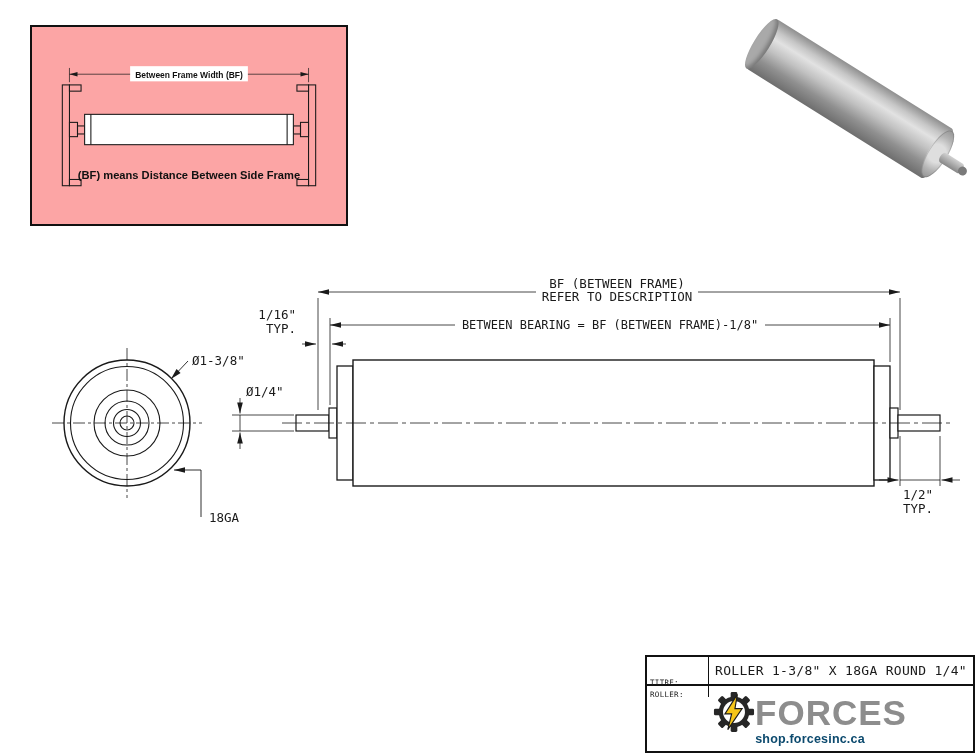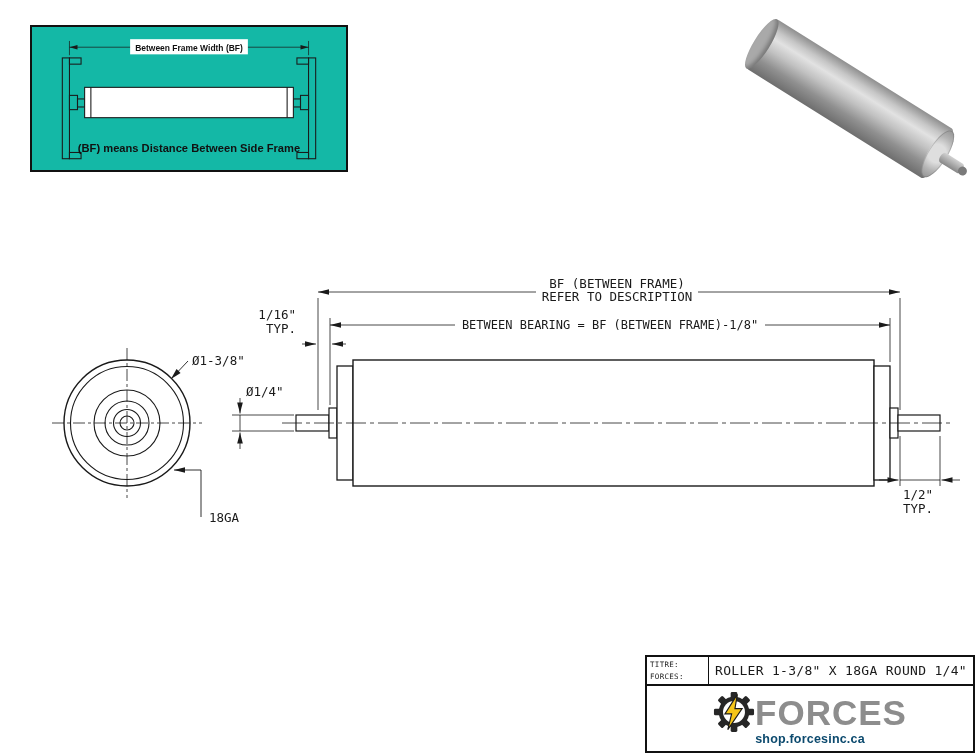--- a/index.html
+++ b/index.html
@@ -1,20 +1,20 @@
 <!DOCTYPE html>
 <html><head>
 <meta charset="utf-8">
 <style>
   *{margin:0;padding:0;box-sizing:border-box}
   html,body{width:977px;height:755px;background:#fff;font-family:"Liberation Sans",sans-serif;color:#1a1a1a}
   .sheet{position:relative;width:977px;height:755px;background:#fff;overflow:hidden}
 
   
-  .inset{position:absolute;left:30px;top:25px;width:318px;height:147px;border:2px solid #111;background:#14b8a6}
+  .inset{position:absolute;left:30px;top:25px;width:318px;height:201px;border:2px solid #111;background:#fca5a5}
   .inset svg{display:block;width:100%;height:100%}
 
   
   .main-svg{position:absolute;left:0;top:0}
   .cad{font-family:"DejaVu Sans Mono",monospace;fill:#1a1a1a}
   .lbl{font-family:"Liberation Sans",sans-serif;fill:#111;font-weight:bold}
 
   
   .r3d-wrap{position:absolute;left:741px;top:70px;width:218px;height:58px;transform:rotate(32deg)}
   .r3d-body{position:absolute;inset:0;border-radius:7px/26px;
@@ -24,21 +24,21 @@
   .r3d-near{position:absolute;right:-4px;top:2px;width:19px;height:54px;border-radius:50%;
     background:radial-gradient(circle at 45% 50%,#dedede 0 32%,#b4b4b4 62%,#8e8e8e 100%);
     box-shadow:inset 0 0 0 1px rgba(0,0,0,.15)}
   .r3d-shaft{position:absolute;right:-24px;top:24px;width:26px;height:11px;border-radius:3px/5px;
     background:linear-gradient(180deg,#d2d2d2,#878787)}
   .r3d-tip{position:absolute;right:-29px;top:25.5px;width:9px;height:9px;border-radius:50%;background:#7a7a7a}
 
   
   .tblock{position:absolute;left:645px;top:655px;width:330px;height:98px;border:2px solid #111;background:#fff}
   .tb-top{display:flex;height:29px;border-bottom:2px solid #111}
-  .tb-labels{width:62px;border-right:1.5px solid #111;padding:2px 3px;
+  .tb-labels{width:62px;border-right:1.5px solid #111;padding:20px 3px;
     font-family:"DejaVu Sans Mono",monospace;font-size:7.5px;line-height:1.55;letter-spacing:.3px}
   .tb-title{flex:1;display:flex;align-items:center;justify-content:center;
     font-family:"DejaVu Sans Mono",monospace;font-size:13px;letter-spacing:.3px;white-space:nowrap}
   .tb-logo{height:65px;display:flex;flex-direction:column;align-items:center;justify-content:center}
   .tb-logo-row{display:flex;align-items:center;gap:0}
   .tb-brand{font-weight:bold;font-size:35px;line-height:1;color:#8d8d8d;letter-spacing:1px}
   .tb-site{font-weight:bold;font-size:12.5px;color:#0c4a6e;margin-top:-1px;letter-spacing:.2px}
 </style>
 </head>
 <body>
@@ -174,21 +174,21 @@
     <div class="r3d-far"></div>
     <div class="r3d-near"></div>
     <div class="r3d-shaft"></div>
     <div class="r3d-tip"></div>
   </div>
 
   <div class="tblock">
     <div class="tb-top">
       <div class="tb-labels">
         <div>TITRE:</div>
-        <div>FORCES:</div>
+        <div>ROLLER:</div>
       </div>
       <div class="tb-title">ROLLER 1-3/8" X 18GA ROUND 1/4"</div>
     </div>
     <div class="tb-logo">
       <div class="tb-logo-row">
         <svg width="42" height="42" viewBox="0 0 44 44">
           <g fill="#262626">
             <rect x="18.5" y="1" width="7" height="42" rx="1.5"></rect>
             <rect x="18.5" y="1" width="7" height="42" rx="1.5" transform="rotate(45 22 22)"></rect>
             <rect x="18.5" y="1" width="7" height="42" rx="1.5" transform="rotate(90 22 22)"></rect>

